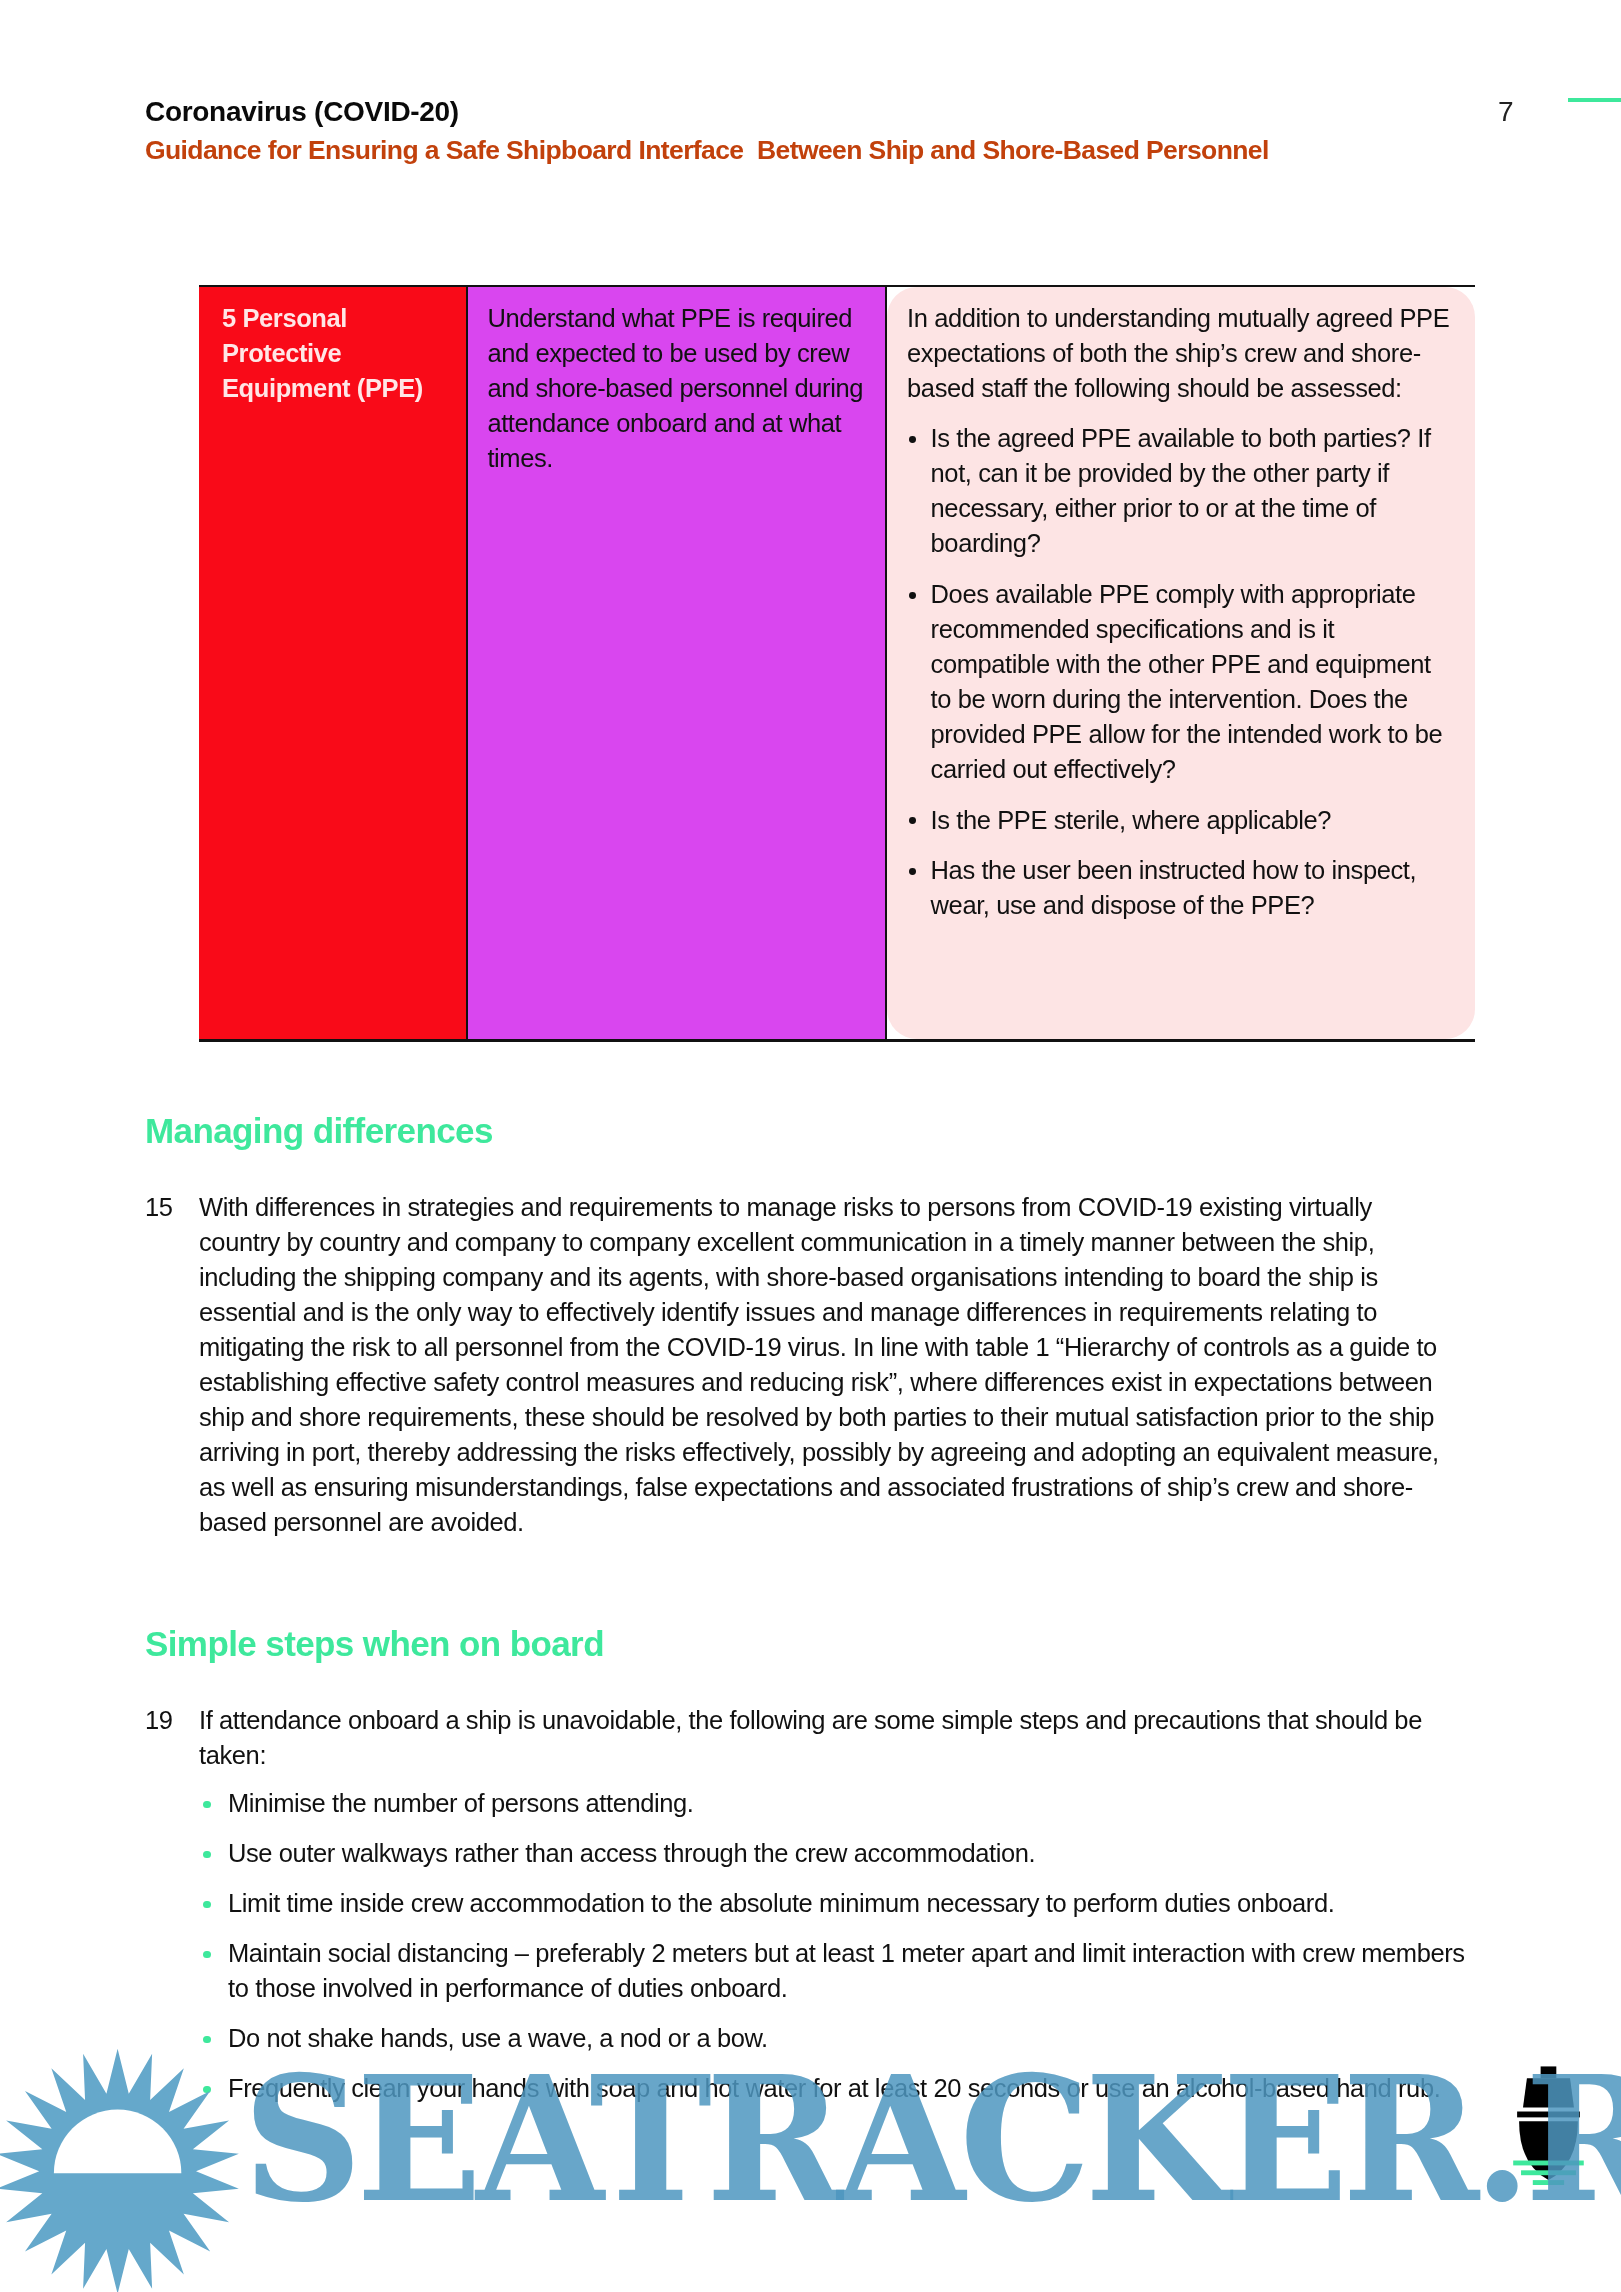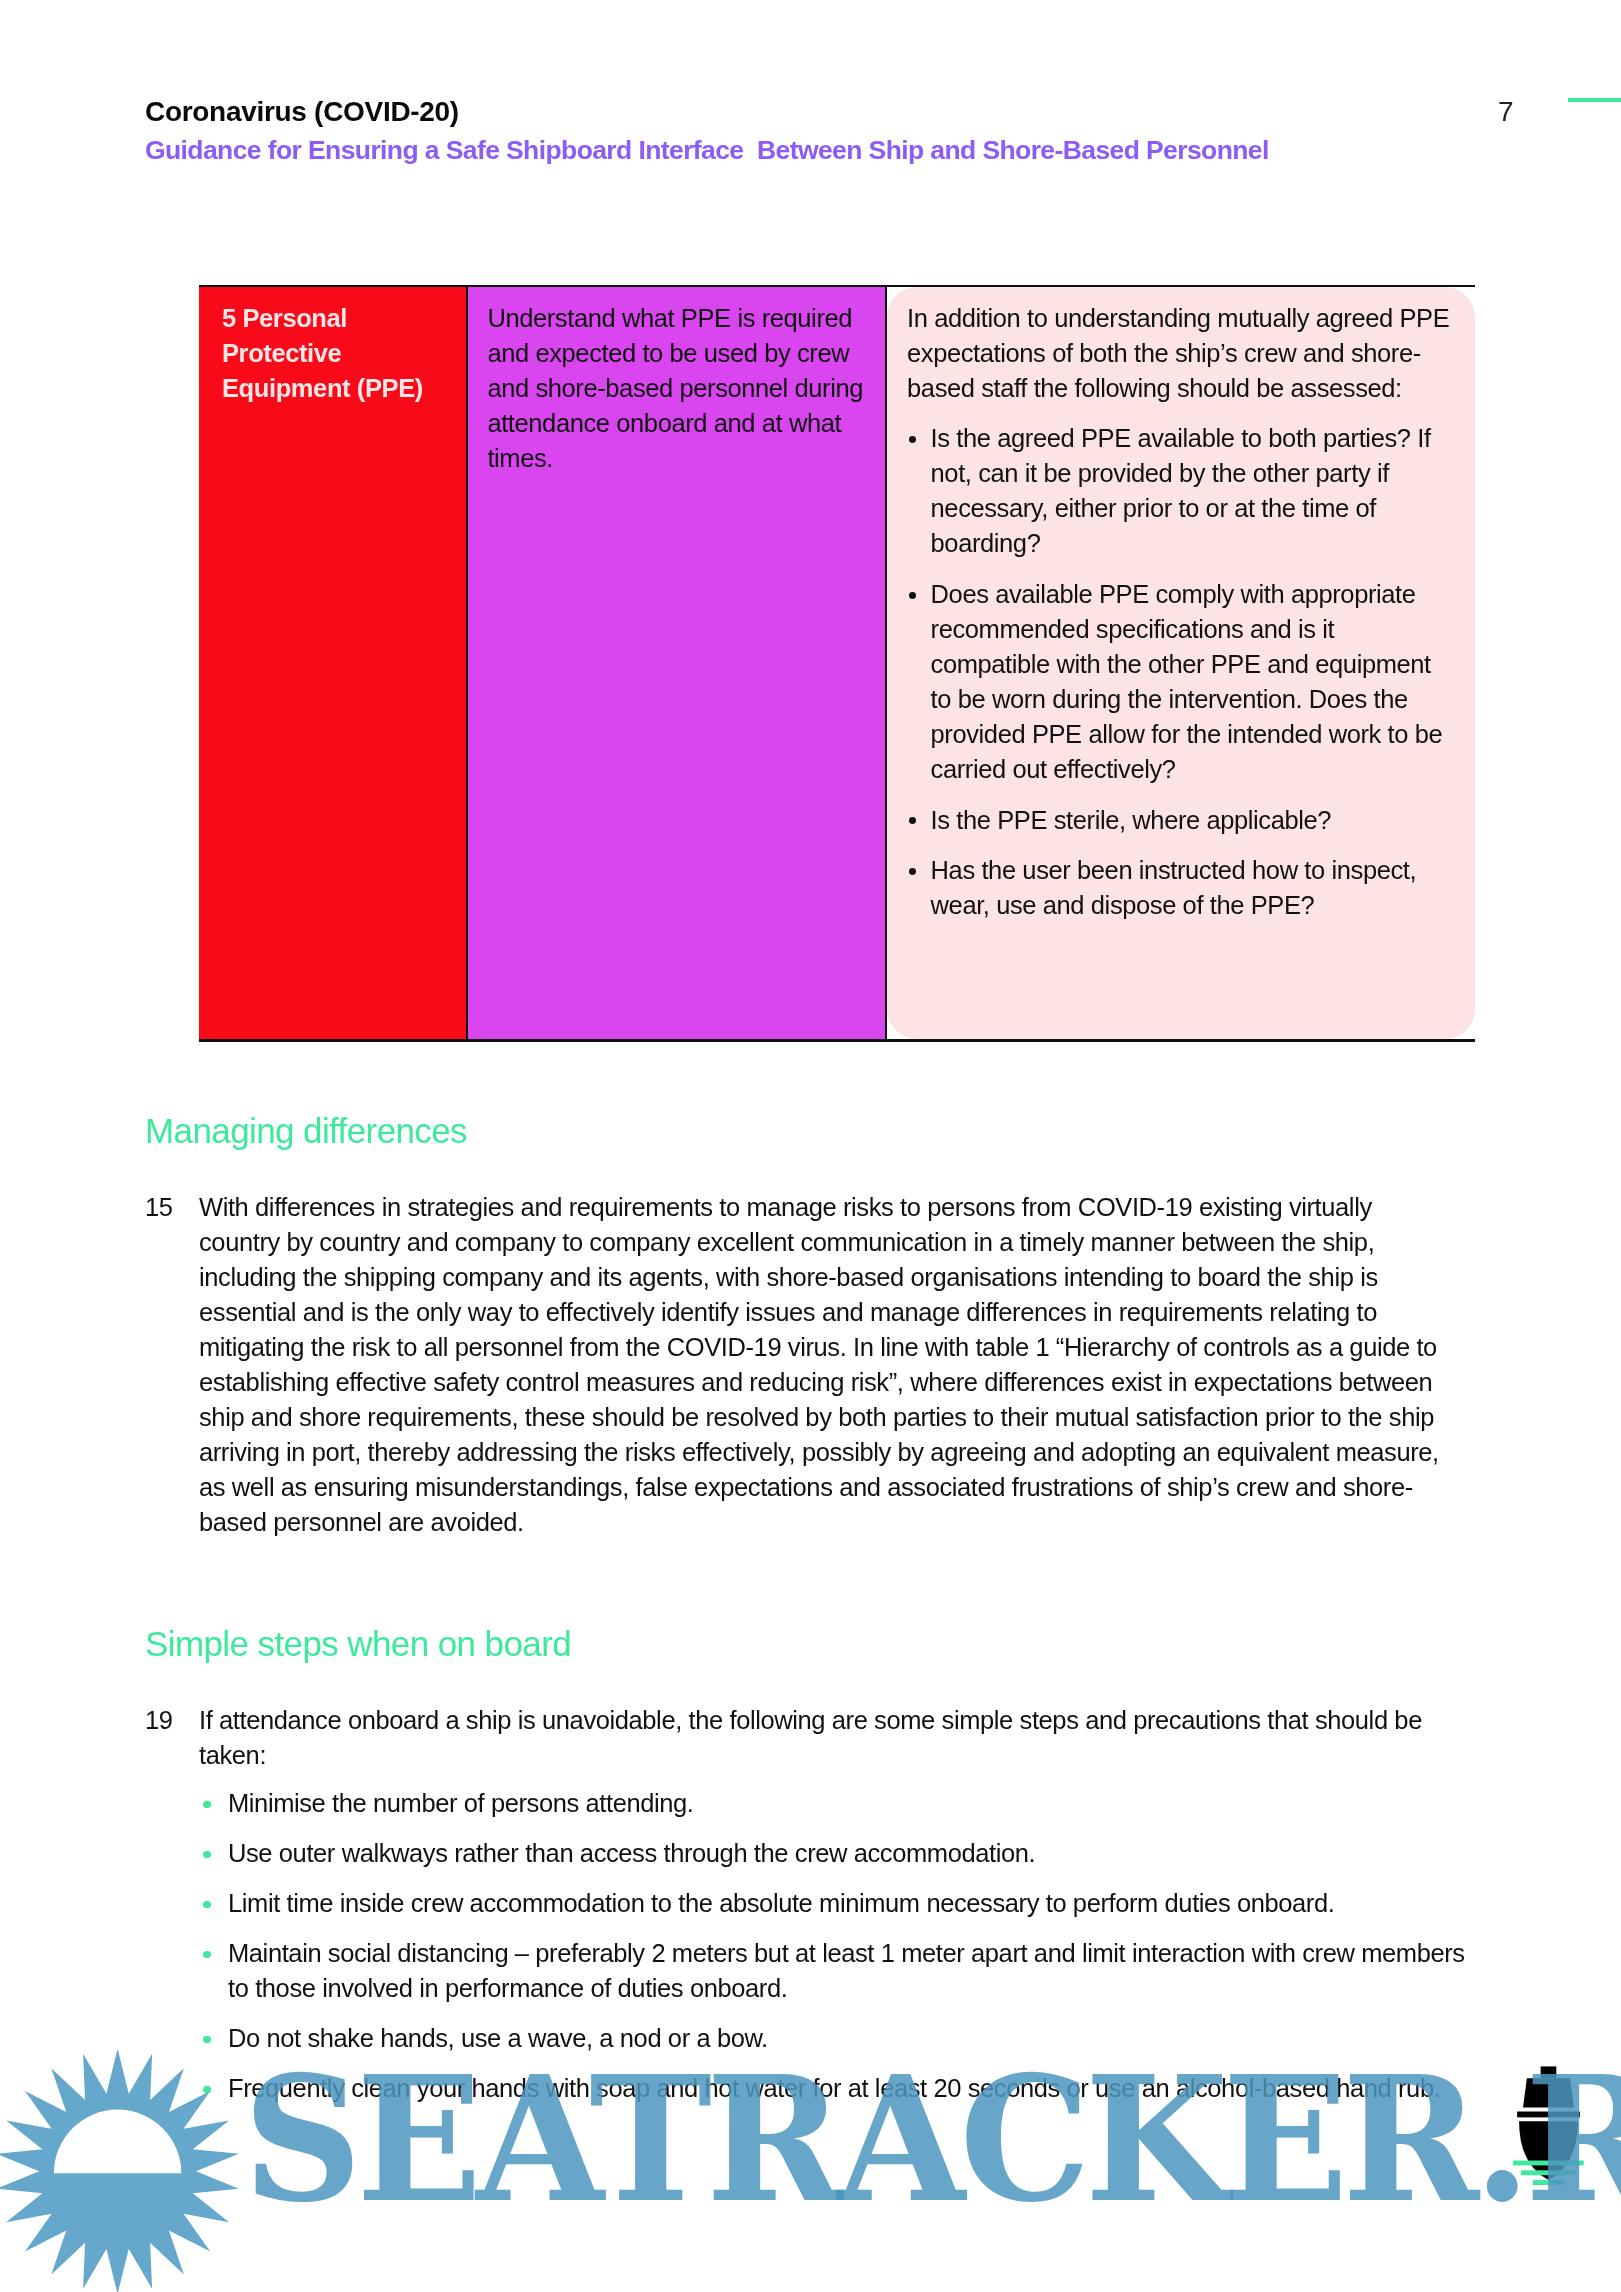--- a/index.html
+++ b/index.html
@@ -27,21 +27,21 @@
       font-weight: bold;
       line-height: 39px;
       letter-spacing: -0.3px;
       color: #0a0a0a;
     }
     .doc-subtitle {
       font-size: 26.5px;
       font-weight: bold;
       line-height: 39px;
       letter-spacing: -0.6px;
-      color: #8b5cf6;
+      color: #c2410c;
       white-space: pre;
     }
     .page-number {
       position: absolute;
       left: 1498px;
       top: 92px;
       font-size: 28px;
       line-height: 39px;
       color: #222222;
     }
@@ -111,21 +111,21 @@
       height: 6.9px;
       border-radius: 50%;
       background: #111;
     }
 
     
     .section-heading {
       position: absolute;
       left: 145px;
       font-size: 35px;
-      font-weight: normal;
+      font-weight: bold;
       line-height: 43px;
       color: #3ee89c;
       letter-spacing: -0.6px;
     }
     .h-managing { top: 1109px; }
     .h-simple { top: 1622px; }
 
     
     .para {
       position: absolute;

